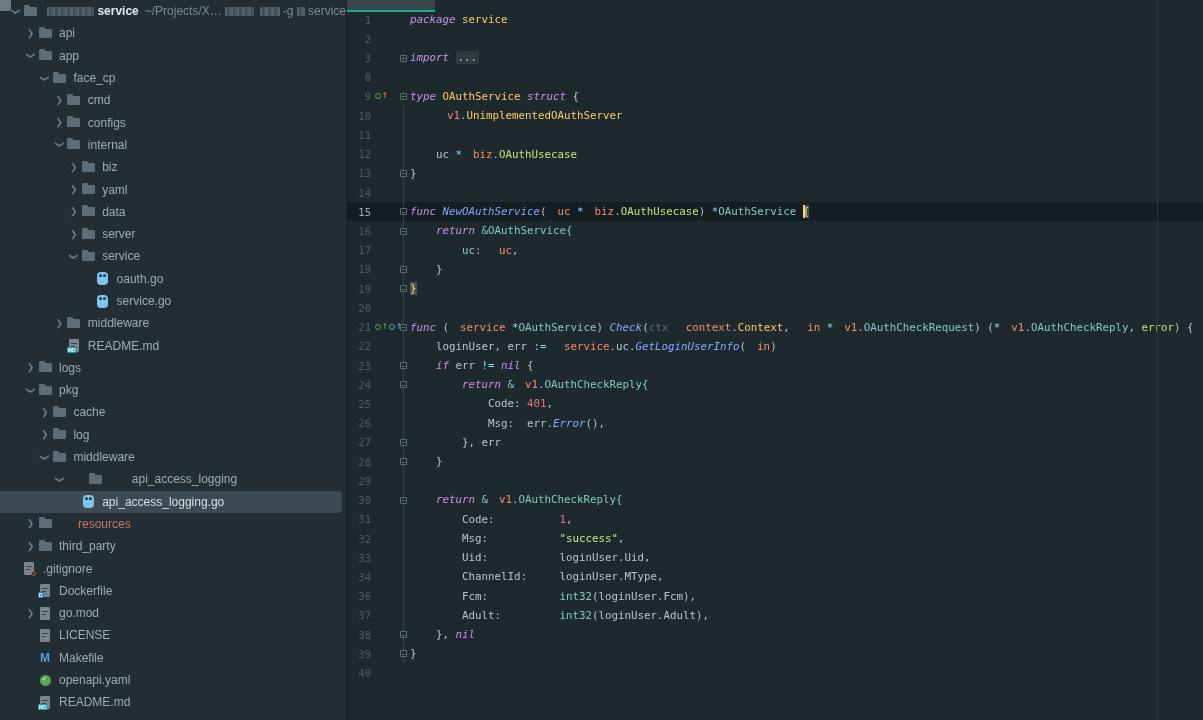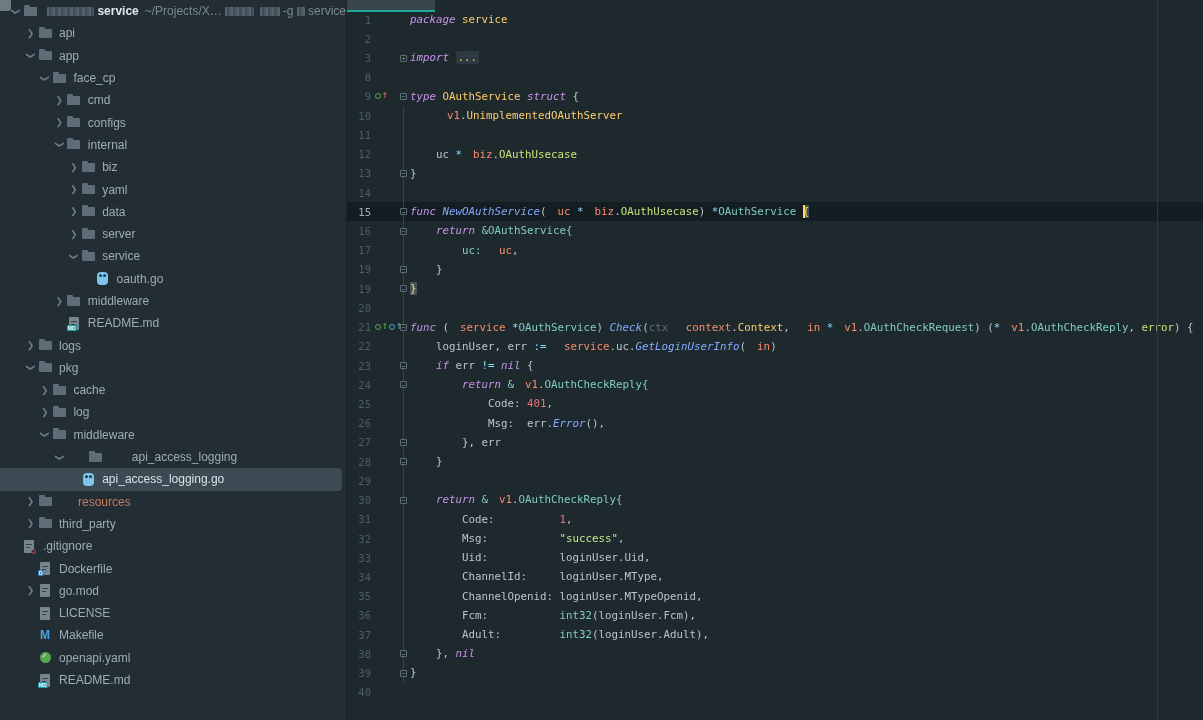--- a/index.html
+++ b/index.html
@@ -177,20 +177,27 @@
           </span>
           <span class="lbl">service</span>
         </div>
         <div class="tree-row" style="padding-left: 81.6px;">
           <span class="chev none">❯</span>
           <span class="islot">
             <span class="ic-go"></span>
           </span>
           <span class="lbl">oauth.go</span>
         </div>
+        <div class="tree-row" style="padding-left: 81.6px;">
+          <span class="chev none">❯</span>
+          <span class="islot">
+            <span class="ic-go"></span>
+          </span>
+          <span class="lbl">service.go</span>
+        </div>
         <div class="tree-row" style="padding-left: 52.8px;">
           <span class="chev ">❯</span>
           <span class="islot">
             <span class="ic-folder"></span>
           </span>
           <span class="lbl">middleware</span>
         </div>
         <div class="tree-row" style="padding-left: 52.8px;">
           <span class="chev none">❯</span>
           <span class="islot">
@@ -538,26 +545,20 @@
           <span class="fold"></span>
           <span class="code"><span class="tok-w">        Uid:           loginUser.Uid,</span></span>
         </div>
         <div class="crow guard">
           <span class="ln">34</span>
           <span class="gut"></span>
           <span class="fold"></span>
           <span class="code"><span class="tok-w">        ChannelId:     loginUser.MType,</span></span>
         </div>
         <div class="crow guard">
-          <span class="ln">35</span>
-          <span class="gut"></span>
-          <span class="fold"></span>
-          <span class="code"><span class="tok-w">        ChannelOpenid: loginUser.MTypeOpenid,</span></span>
-        </div>
-        <div class="crow guard">
           <span class="ln">36</span>
           <span class="gut"></span>
           <span class="fold"></span>
           <span class="code"><span class="tok-w">        Fcm:           </span><span class="tok-t">int32</span><span class="tok-w">(loginUser.Fcm),</span></span>
         </div>
         <div class="crow guard">
           <span class="ln">37</span>
           <span class="gut"></span>
           <span class="fold"></span>
           <span class="code"><span class="tok-w">        Adult:         </span><span class="tok-t">int32</span><span class="tok-w">(loginUser.Adult),</span></span>

